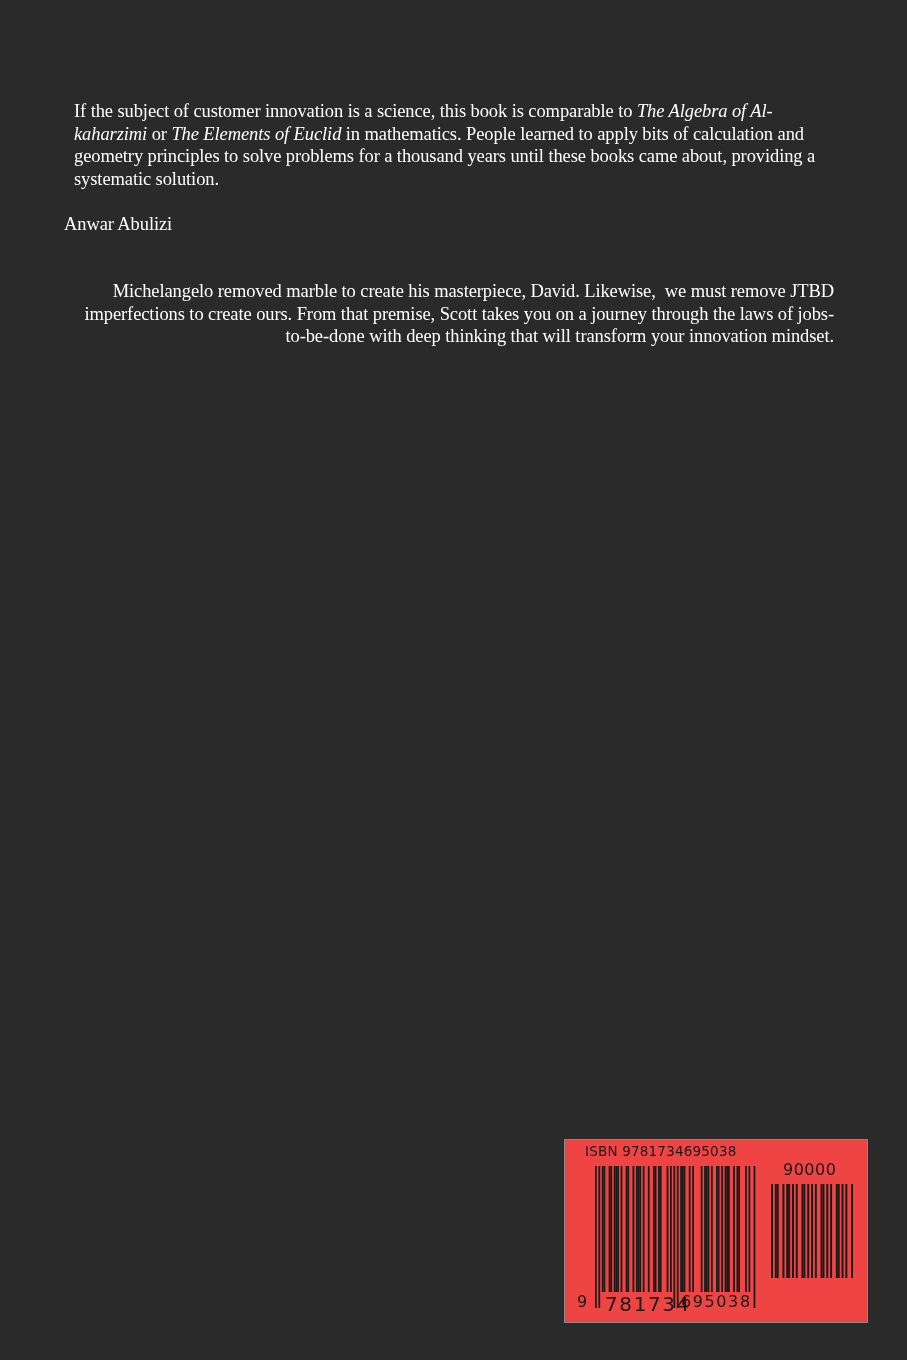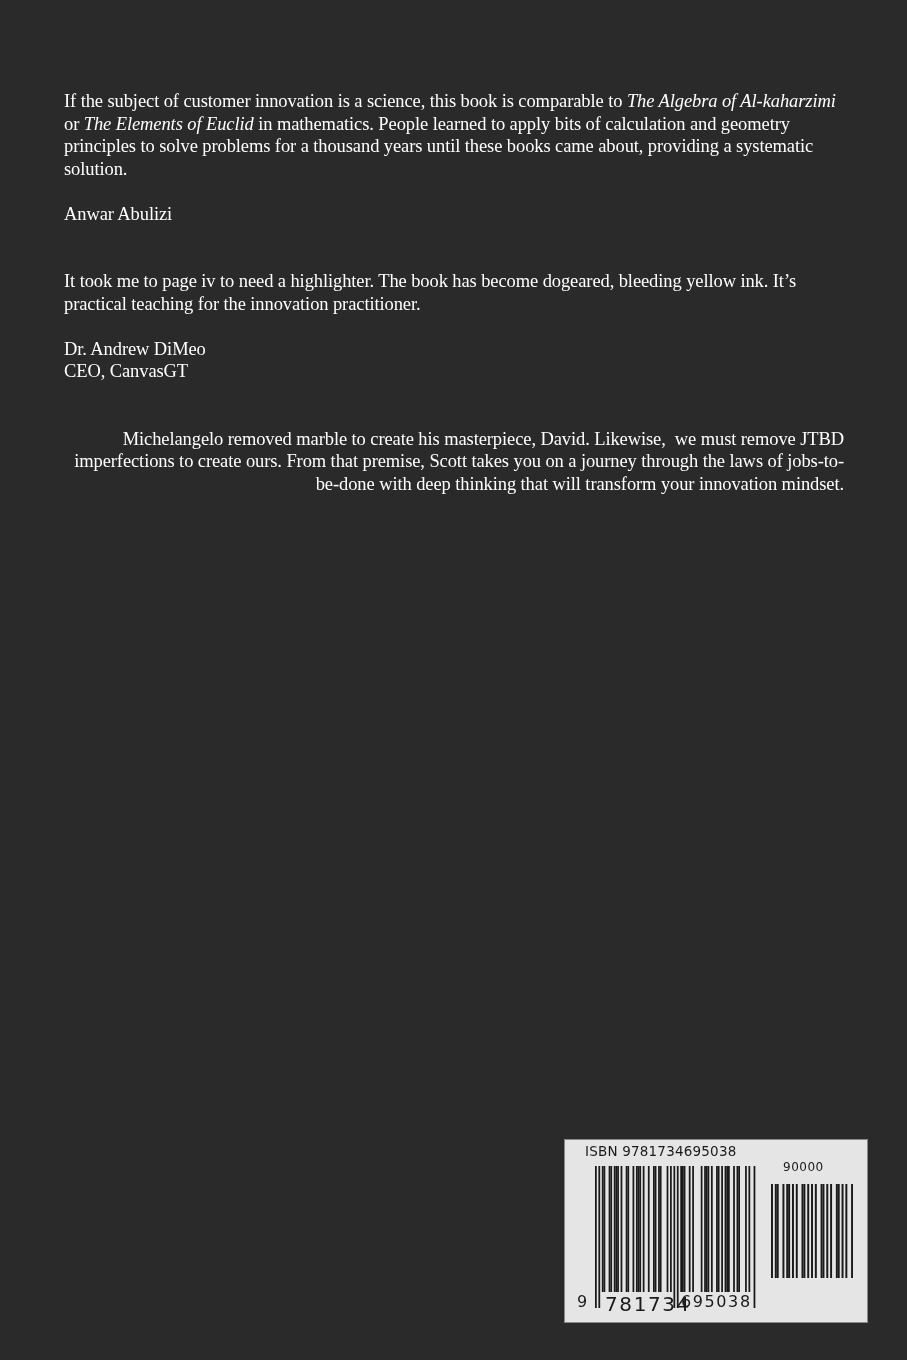--- a/index.html
+++ b/index.html
@@ -18,41 +18,41 @@
     .content {
       position: absolute;
       left: 64px;
       top: 90px;
       width: 780px;
       font-size: 18.5px;
       line-height: 22.5px;
       letter-spacing: -0.1px;
     }
     .blurb p {
-      margin: 0;
+      margin: 10px;
     }
     .blurb .quote {
       margin-bottom: 22.5px;
     }
     .blurb .attr {
       margin: 0;
     }
     .blurb {
       margin-bottom: 45px;
     }
     .blurb em {
       font-style: italic;
     }
     .barcode-box {
       position: absolute;
       left: 565px;
       top: 1140px;
       width: 302px;
       height: 182px;
-      background: #e5e5e5;
+      background: #ef4444;
       box-shadow: 0 0 0 1px #888;
       font-family: "DejaVu Sans", "Liberation Sans", sans-serif;
       color: #1a1a1a;
     }
     .isbn-label {
       position: absolute;
       left: 20px;
       top: 3px;
       font-size: 13.5px;
       letter-spacing: 0.2px;
@@ -68,21 +68,21 @@
       position: absolute;
       left: 206px;
       top: 44px;
       height: 94px;
       width: 82px;
     }
     .addon-number {
       position: absolute;
       left: 218px;
       top: 20px;
-      font-size: 12px;
+      font-size: 16px;
       letter-spacing: 0.5px;
     }
     .human-digit-first {
       position: absolute;
       left: 12px;
       top: 152px;
       font-size: 16px;
     }
     .human-digits-left {
       position: absolute;
@@ -102,25 +102,20 @@
 </head>
 <body>
 
 <div class="content">
 
   <div class="blurb">
     <p class="quote" id="blurb0-quote"><span>If the subject of customer innovation is a science, this book is comparable to </span><em>The Algebra of Al-kaharzimi</em><span> or </span><em>The Elements of Euclid</em><span> in mathematics. People learned to apply bits of calculation and geometry principles to solve problems for a thousand years until these books came about, providing a systematic solution.</span></p>
     <p class="attr">Anwar Abulizi</p>
   </div>
 
-  <div class="blurb">
-    <p class="quote">It took me to page iv to need a highlighter. The book has become dogeared, bleeding yellow ink. It’s practical teaching for the innovation practitioner.</p>
-    <p class="attr">Dr. Andrew DiMeo</p>
-    <p class="attr">CEO, CanvasGT</p>
-  </div>
 
   <div class="blurb">
     <p class="quote" style="white-space: pre-wrap; text-align: right;">Michelangelo removed marble to create his masterpiece, David. Likewise,  we must remove JTBD imperfections to create ours. From that premise, Scott takes you on a journey through the laws of jobs-to-be-done with deep thinking that will transform your innovation mindset.</p>
   </div>
 
 </div>
 
 <div class="barcode-box">
   <div class="isbn-label">ISBN 9781734695038</div>
   <svg class="main-bars" id="main-bars" preserveAspectRatio="none" viewBox="0 0 162 142">

